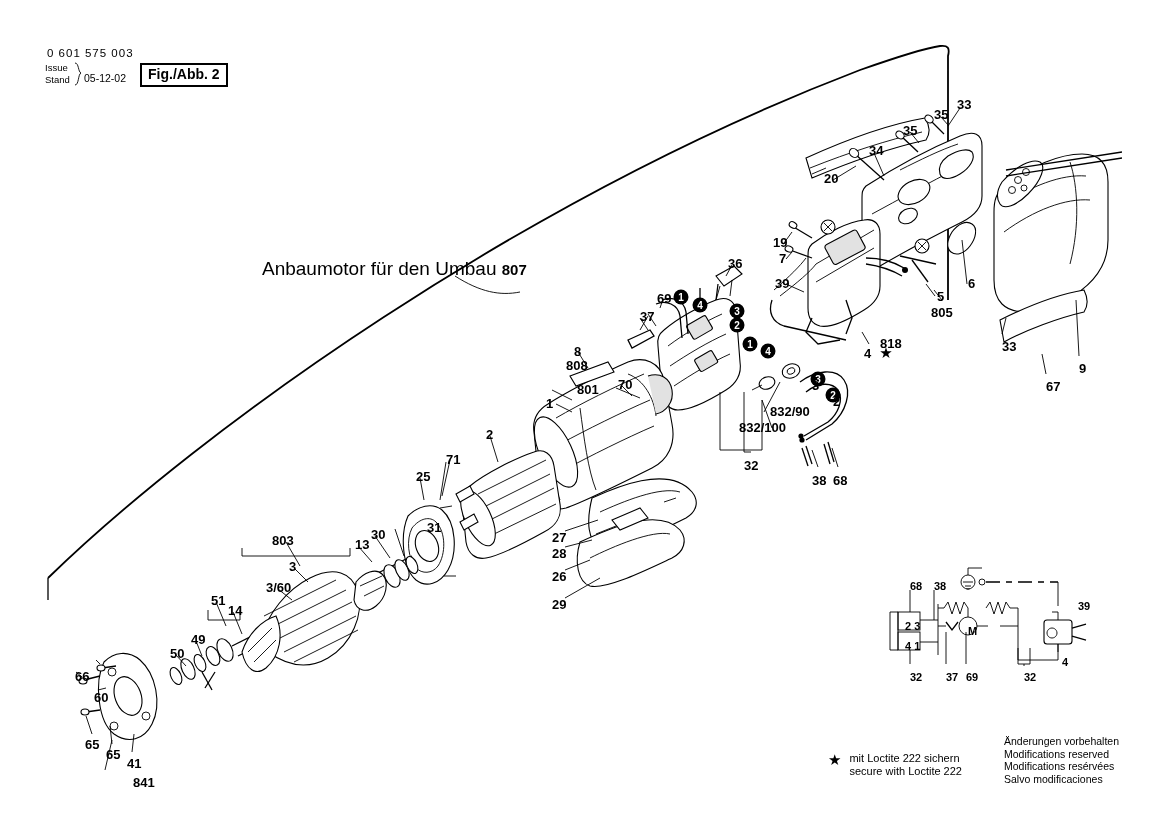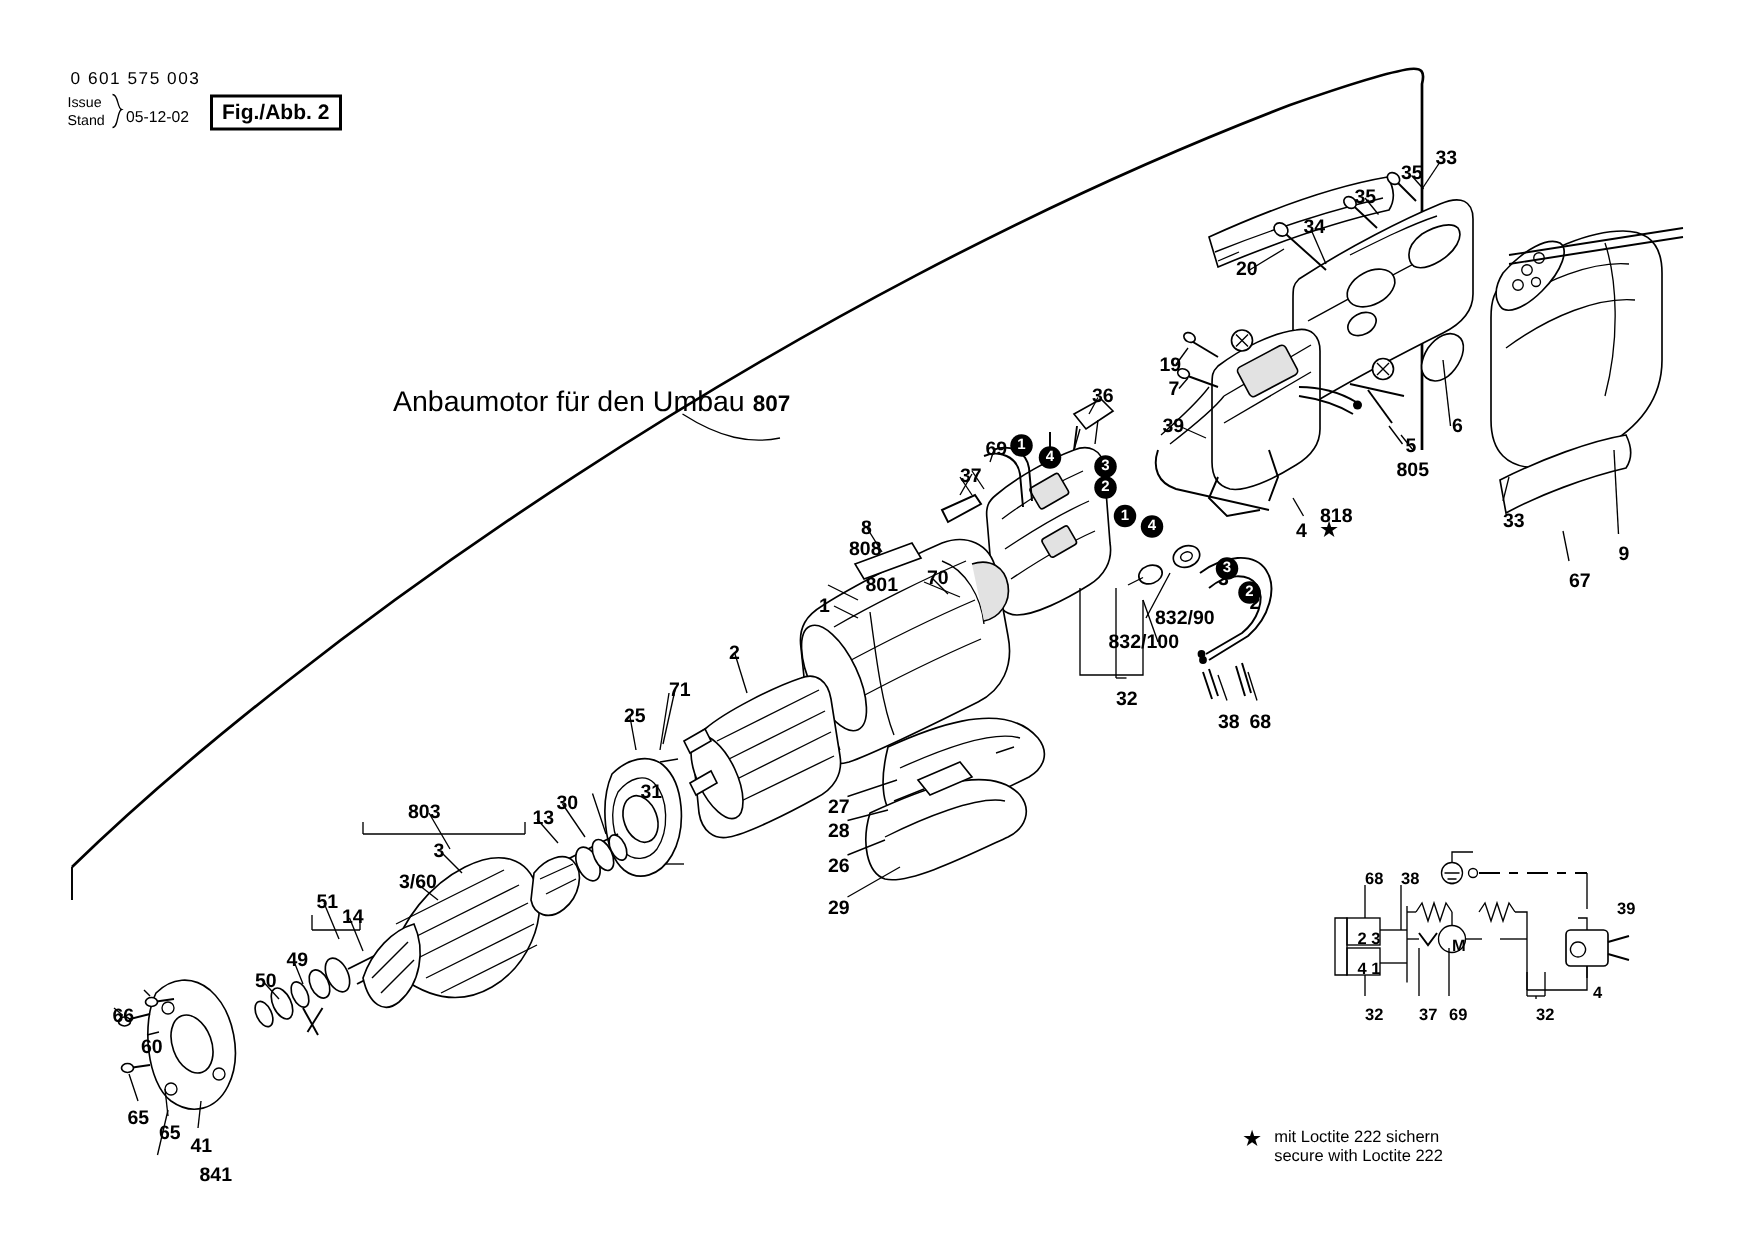--- a/index.html
+++ b/index.html
@@ -506,14 +506,20 @@
   <div class="abs" style="left:828px;top:752px;">
     <div style="display:flex;align-items:flex-start;gap:8px;">
       <span class="star">★</span>
       <div>
         <div class="note">mit Loctite 222 sichern</div>
         <div class="note">secure with Loctite 222</div>
       </div>
     </div>
   </div>
 
+  <div class="abs" style="left:1004px;top:735px;">
+    <div class="foot">Änderungen vorbehalten</div>
+    <div class="foot">Modifications reserved</div>
+    <div class="foot">Modifications resérvées</div>
+    <div class="foot">Salvo modificaciones</div>
+  </div>
 
 </div>
 
 </body></html>

